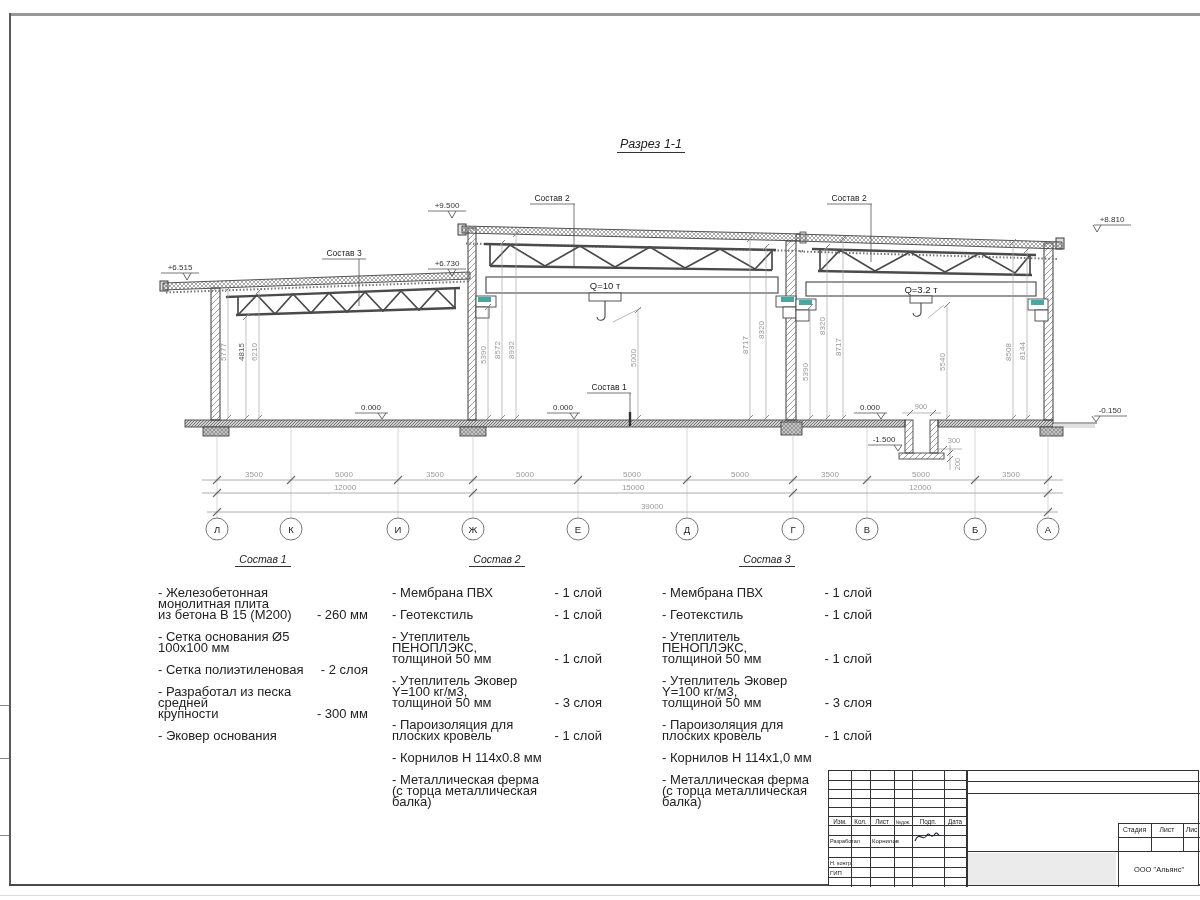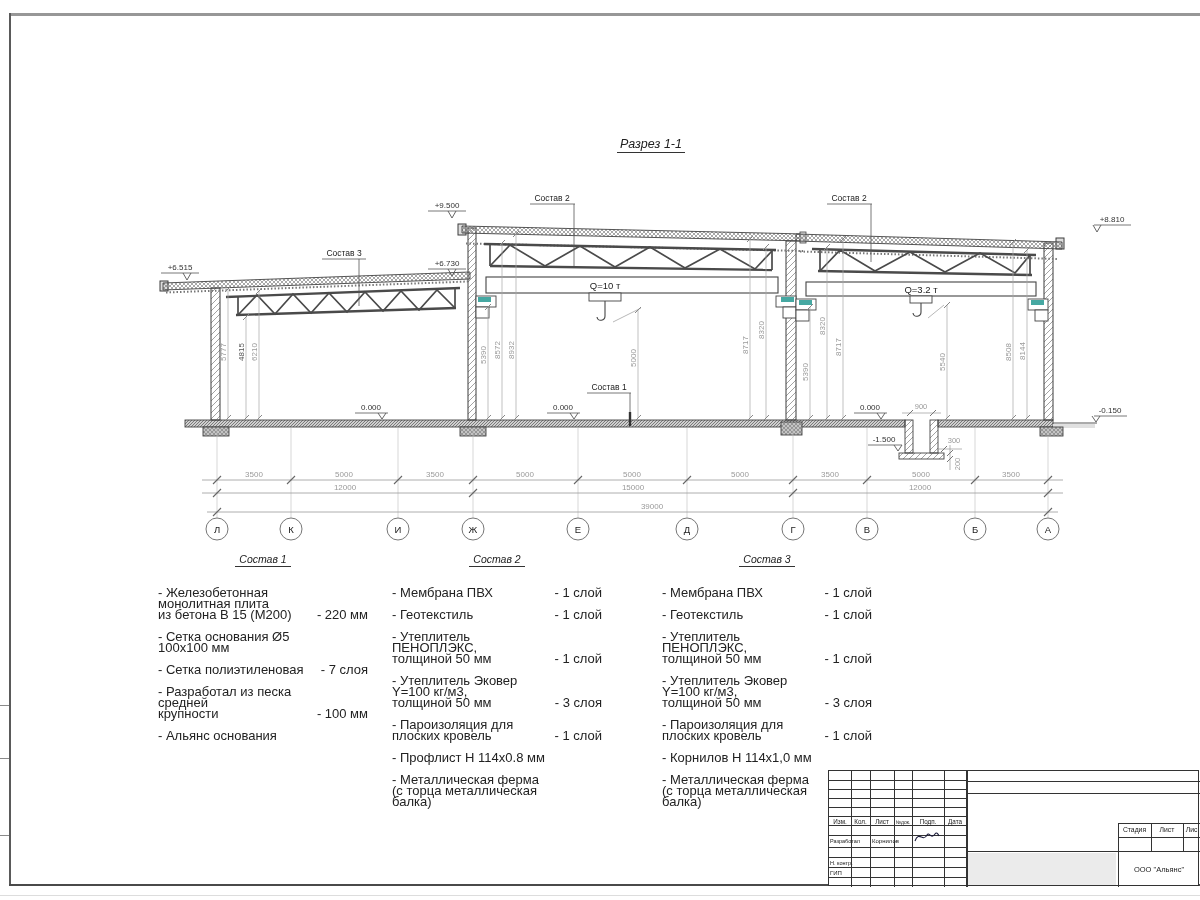--- a/index.html
+++ b/index.html
@@ -388,37 +388,37 @@
 
   <div class="dwg-title">
     <span>Разрез 1-1</span>
   </div>
 
   <div class="comp" style="left:158px;top:553px">
     <div class="comp-title">Состав 1</div>
     <div class="ci">
         <span class="ci-n">- Железобетонная  монолитная плита
 из бетона В 15 (М200)</span>
-        <span class="ci-v">- 220 мм</span>
+        <span class="ci-v">- 260 мм</span>
       </div>
     <div class="ci">
         <span class="ci-n">- Сетка основания Ø5 100x100 мм</span>
         <span class="ci-v"></span>
       </div>
     <div class="ci">
         <span class="ci-n">- Сетка полиэтиленовая</span>
-        <span class="ci-v">-  7 слоя</span>
+        <span class="ci-v">-  2 слоя</span>
       </div>
     <div class="ci">
         <span class="ci-n">- Разработал из песка средней
 крупности</span>
-        <span class="ci-v">- 100 мм</span>
-      </div>
-    <div class="ci">
-        <span class="ci-n">- Альянс основания</span>
+        <span class="ci-v">- 300 мм</span>
+      </div>
+    <div class="ci">
+        <span class="ci-n">- Эковер основания</span>
         <span class="ci-v"></span>
       </div>
   </div>
 
   <div class="comp" style="left:392px;top:553px">
     <div class="comp-title">Состав 2</div>
     <div class="ci">
         <span class="ci-n">- Мембрана ПВХ</span>
         <span class="ci-v">- 1 слой</span>
       </div>
@@ -434,21 +434,21 @@
     <div class="ci">
         <span class="ci-n">- Утеплитель Эковер Y=100 кг/м3,
 толщиной 50 мм</span>
         <span class="ci-v">- 3 слоя</span>
       </div>
     <div class="ci">
         <span class="ci-n">- Пароизоляция для плоских кровель</span>
         <span class="ci-v">- 1 слой</span>
       </div>
     <div class="ci">
-        <span class="ci-n">- Профлист Н 114х0.8 мм</span>
+        <span class="ci-n">- Корнилов Н 114х0.8 мм</span>
         <span class="ci-v"></span>
       </div>
     <div class="ci">
         <span class="ci-n">- Металлическая ферма
 (с торца металлическая балка)</span>
         <span class="ci-v"></span>
       </div>
   </div>
 
   <div class="comp" style="left:662px;top:553px">

